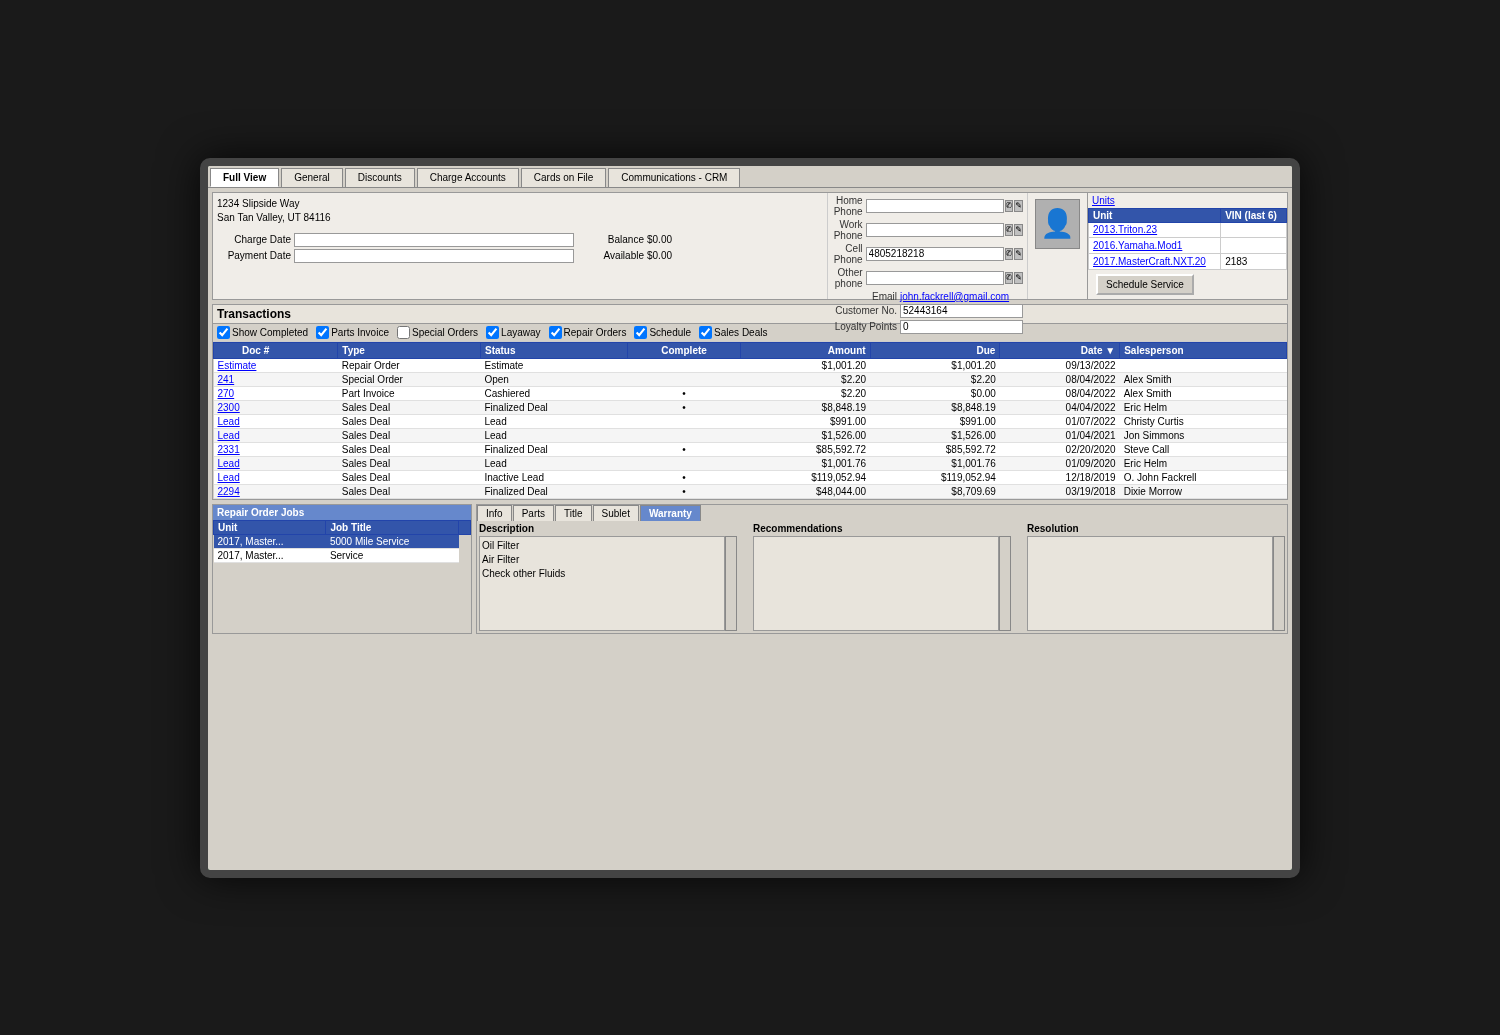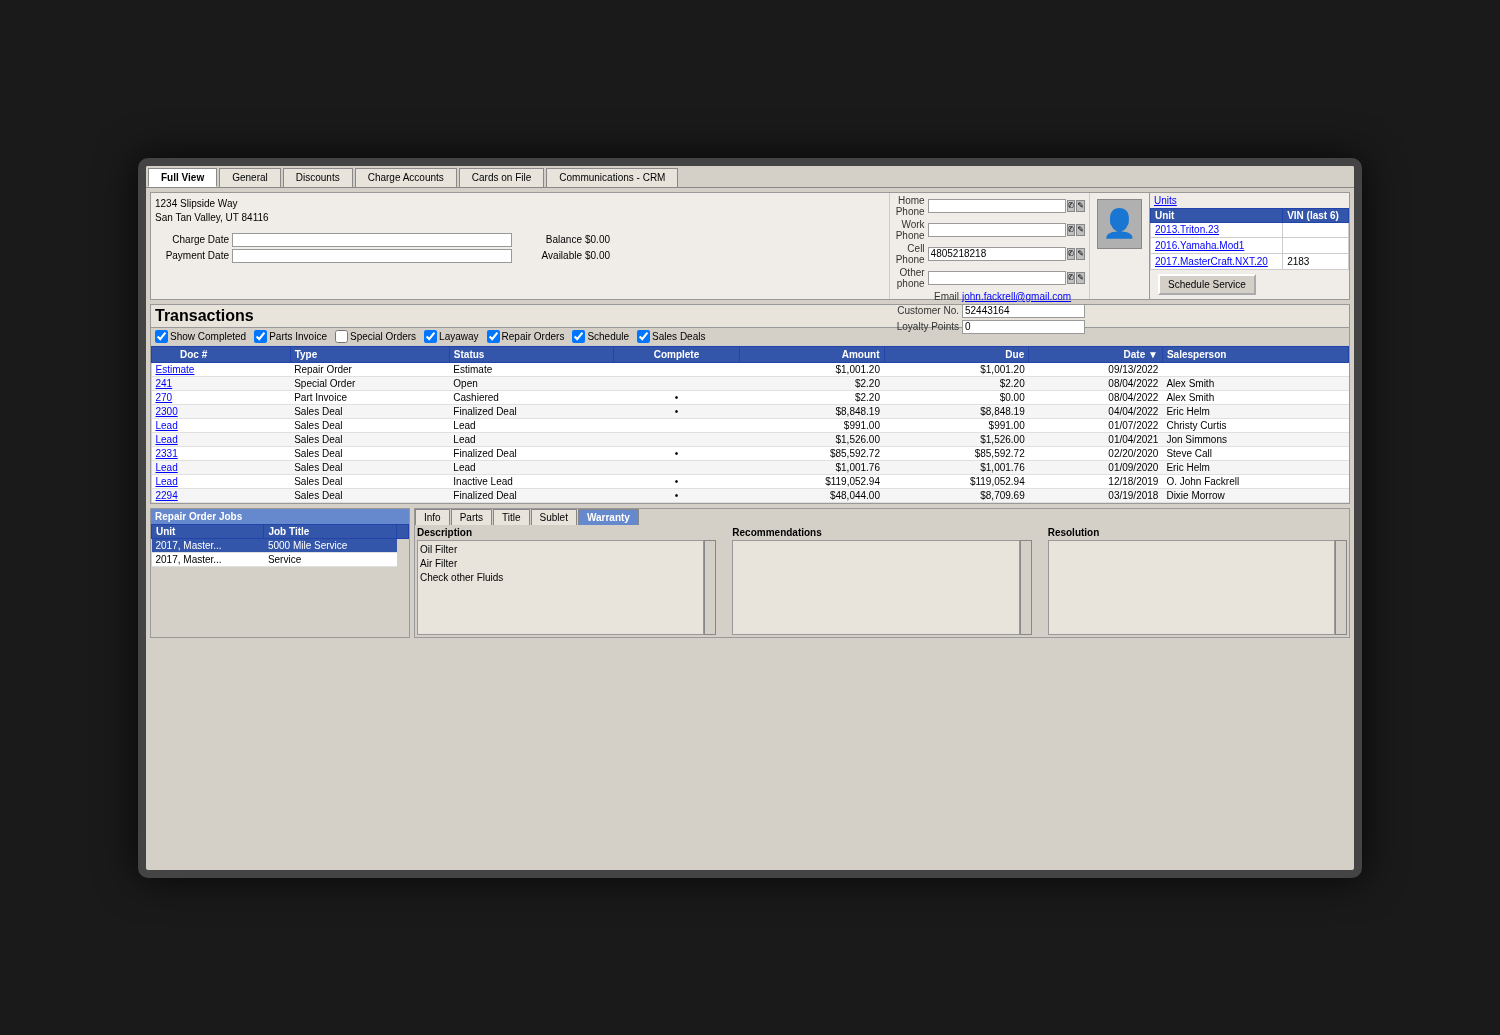--- a/index.html
+++ b/index.html
@@ -14,21 +14,21 @@
     }
     .laptop-outer {
       width: 1500px;
       height: 1035px;
       position: relative;
       display: flex;
       justify-content: center;
       align-items: center;
     }
     .laptop-screen {
-      width: 1224px;
+      width: 1100px;
       height: 720px;
       background: #14532d;
       border-radius: 10px;
       border: 8px solid #444;
       overflow: hidden;
       position: relative;
       box-shadow: 0 0 40px rgba(0,0,0,0.8);
     }
     .screen-content {
       width: 100%;
@@ -219,21 +219,21 @@
     }
     
     .transactions-section {
       border: 1px solid #999;
       margin-bottom: 4px;
     }
     .transactions-header {
       background: #e8e4dc;
       padding: 2px 4px;
       font-weight: bold;
-      font-size: 16px;
+      font-size: 12px;
       border-bottom: 1px solid #999;
     }
     .checkboxes-row {
       display: flex;
       align-items: center;
       padding: 2px 4px;
       gap: 8px;
       border-bottom: 1px solid #ccc;
       flex-wrap: wrap;
       font-size: 10px;

